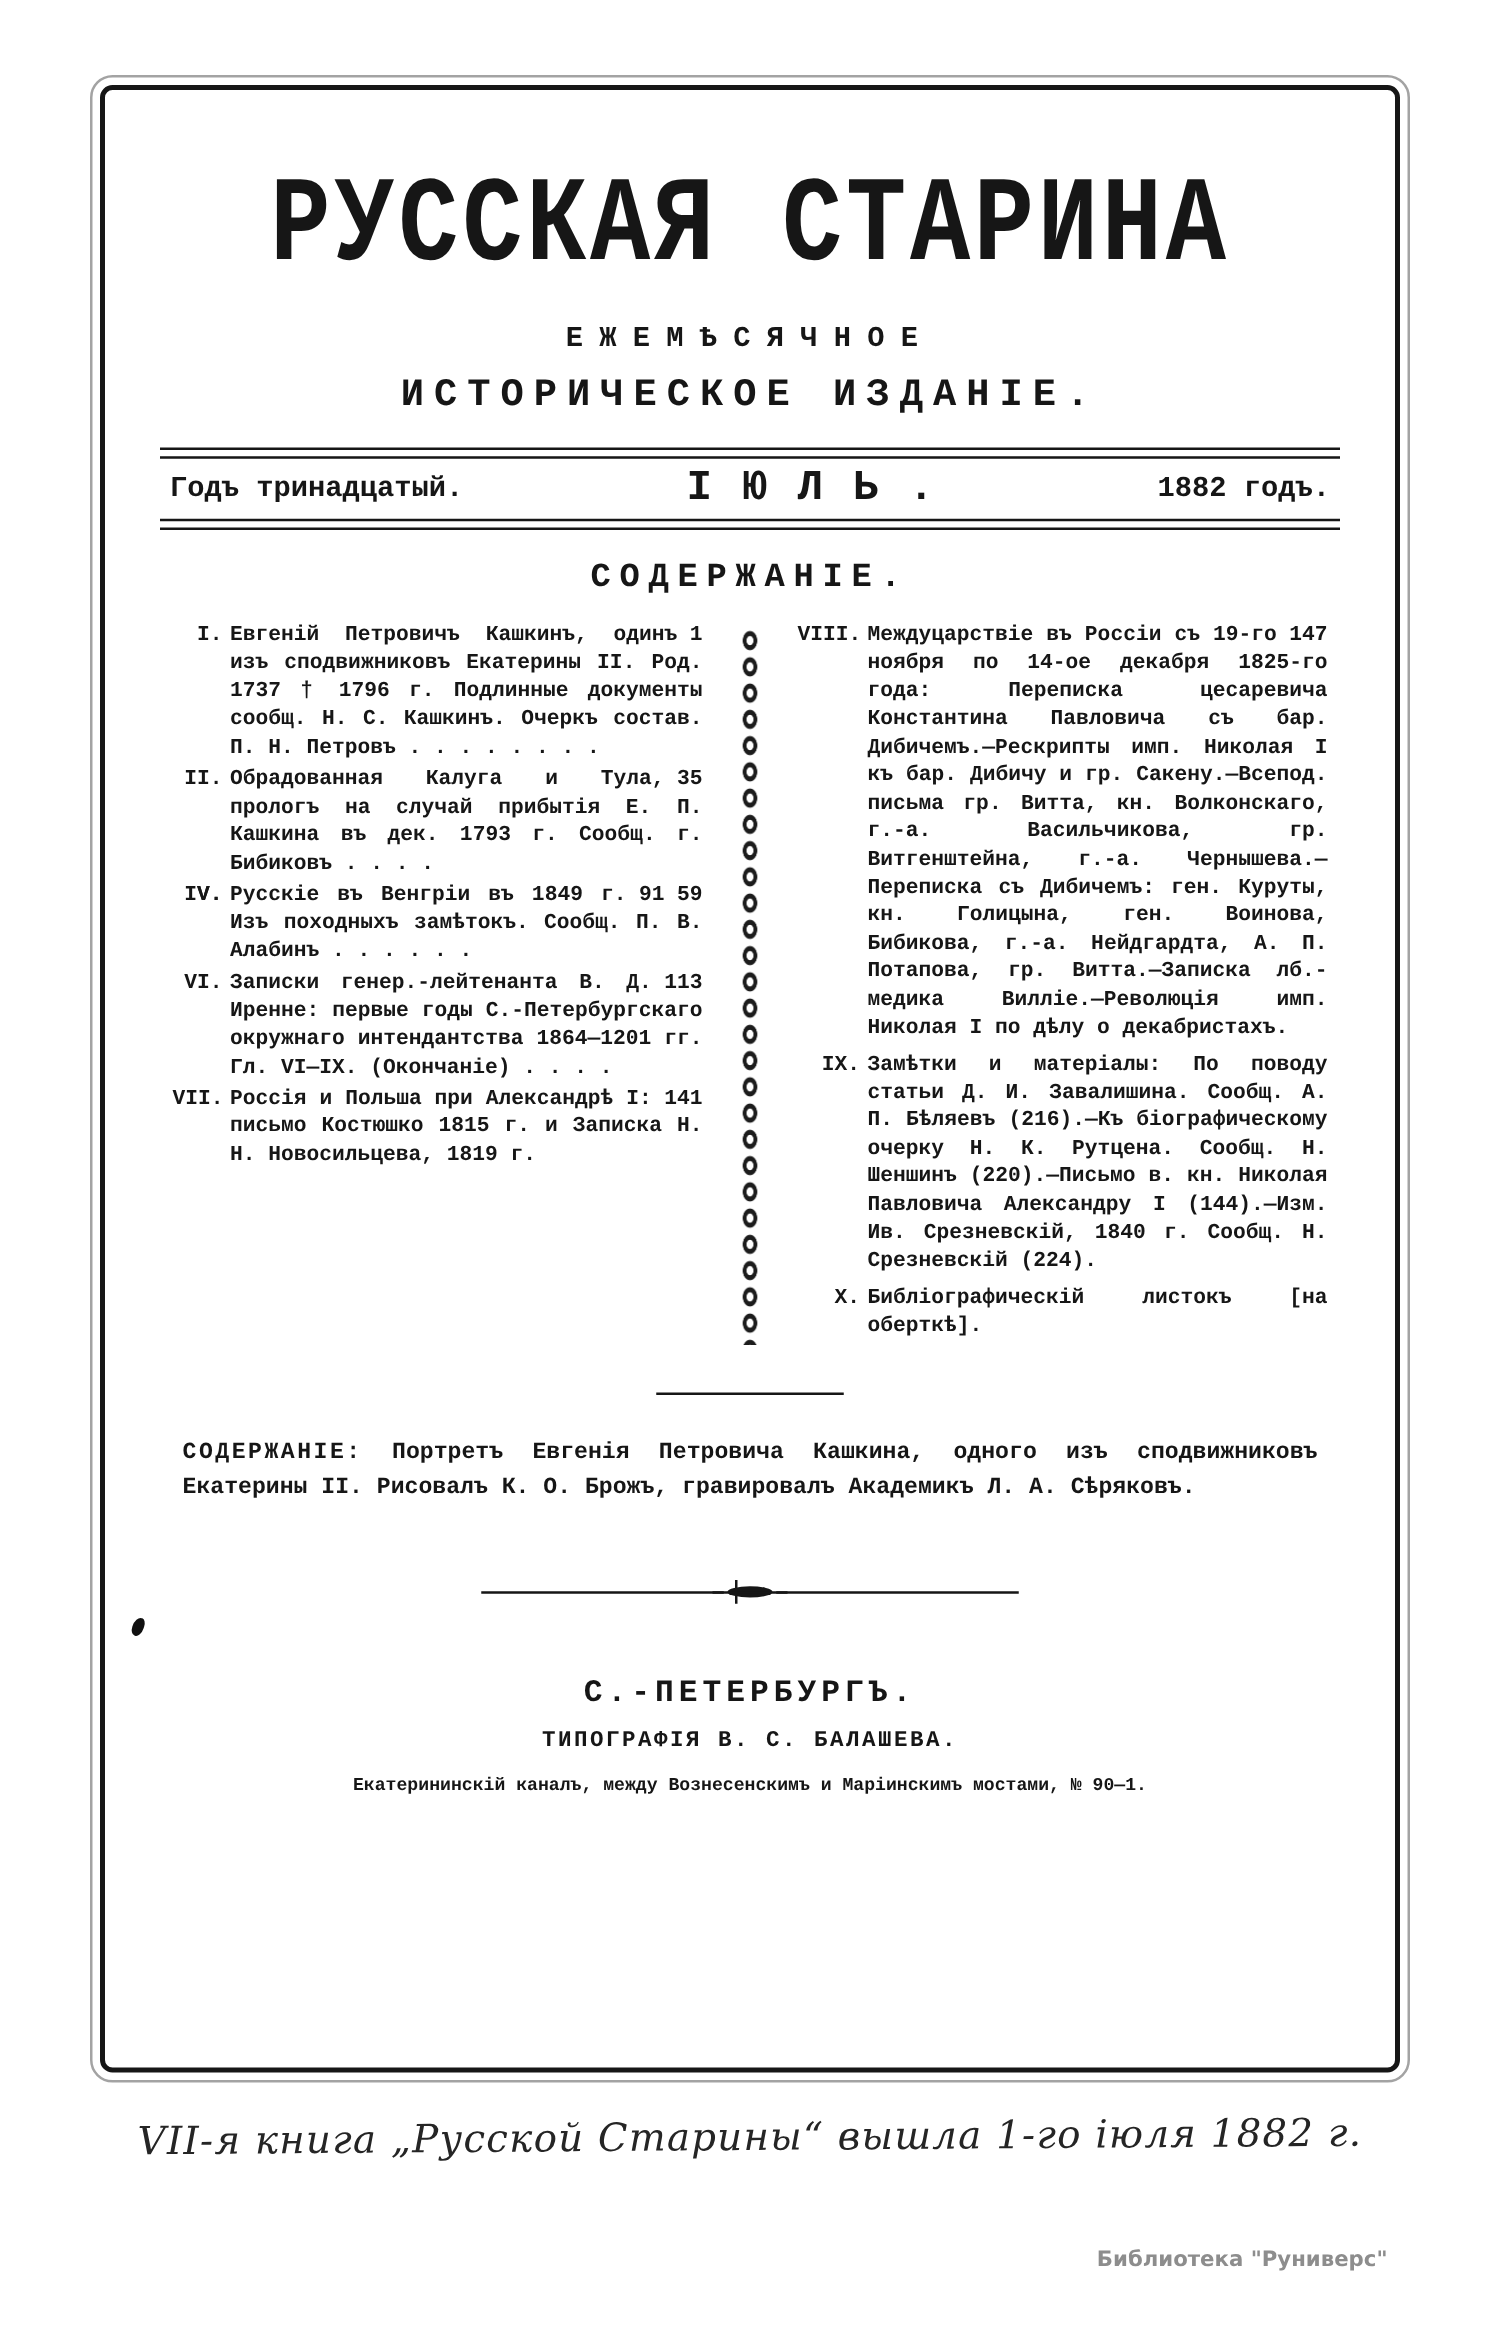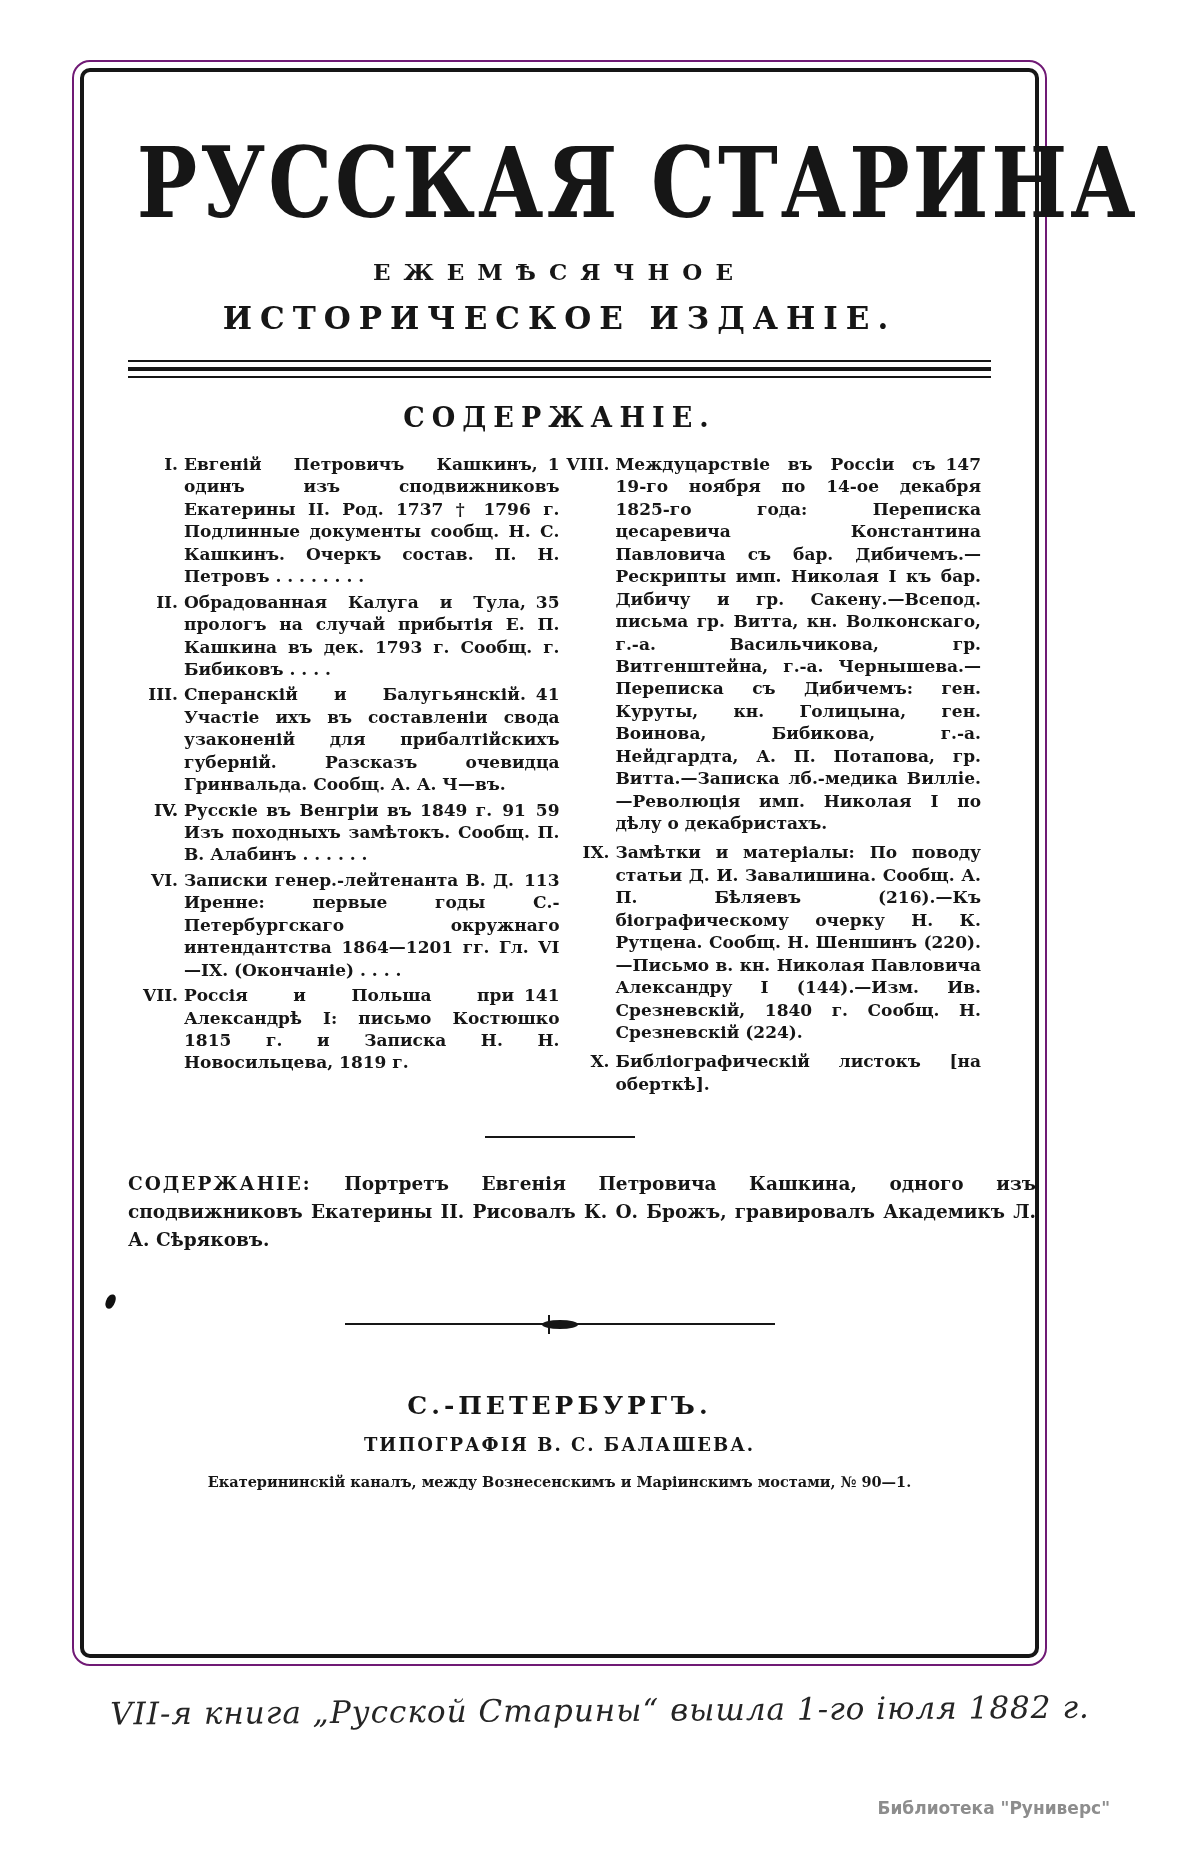--- a/index.html
+++ b/index.html
@@ -14,26 +14,27 @@
     font-family: "DejaVu Serif", "DejaVu Sans", serif;
     color: #161616;
     overflow: hidden;
   }
 
   
   .frame-outer {
     position: absolute;
     left: 72px;
     top: 60px;
-    width: 975px;
+    width: 1056px;
     height: 1606px;
-    border: 2px solid #701a75;
+    border: 2px solid #a3a3a3;
     border-radius: 18px;
     padding: 6px;
     box-sizing: border-box;
+    font-family: Liberation Mono, monospace;
   }
   .frame-inner {
     width: 100%;
     height: 100%;
     border: 4px solid #161616;
     border-radius: 10px;
     box-sizing: border-box;
     padding: 34px 44px 0 44px;
   }
 
@@ -240,42 +241,42 @@
   <div class="frame-inner">
 
     <div class="masthead">
       <h1 class="journal-title">РУССКАЯ СТАРИНА</h1>
       <div class="journal-sub1">ЕЖЕМѢСЯЧНОЕ</div>
       <div class="journal-sub2">ИСТОРИЧЕСКОЕ ИЗДАНІЕ.</div>
     </div>
 
     <div class="rule-double top"></div>
 
+    <div class="issue-bar">
+      <span class="issue-side">Годъ тринадцатый.</span>
+      <span class="issue-center">ІЮЛЬ.</span>
+      <span class="issue-side">1882 годъ.</span>
+    </div>
 
     <div class="rule-double"></div>
 
     <h2 class="contents-heading">СОДЕРЖАНІЕ.</h2>
 
     <div class="toc">
 
       <div class="toc-col left">
         <div class="toc-item">
           <span class="toc-num">I.</span>
           <span class="toc-page">1</span>
           <span class="toc-text">Евгеній Петровичъ Кашкинъ, одинъ изъ сподвижниковъ Екатерины II. Род. 1737 † 1796 г. Подлинные документы сообщ. Н. С. Кашкинъ. Очеркъ состав. П. Н. Петровъ . . . . . . . .</span>
         </div>
         <div class="toc-item">
           <span class="toc-num">II.</span>
           <span class="toc-page">35</span>
           <span class="toc-text">Обрадованная Калуга и Тула, прологъ на случай прибытія Е. П. Кашкина въ дек. 1793 г. Сообщ. г. Бибиковъ . . . .</span>
-        </div>
-        <div class="toc-item">
-          <span class="toc-num">III.</span>
-          <span class="toc-page">41</span>
-          <span class="toc-text">Сперанскій и Балугьянскій. Участіе ихъ въ составленіи свода узаконеній для прибалтійскихъ губерній. Разсказъ очевидца Гринвальда. Сообщ. А. А. Ч—въ.</span>
         </div>
         <div class="toc-item">
           <span class="toc-num">IV.</span>
           <span class="toc-page">59</span>
         </div>
         <div class="toc-item">
           <span class="toc-num">V.</span>
           <span class="toc-page">91</span>
           <span class="toc-text">Русскіе въ Венгріи въ 1849 г. Изъ походныхъ замѣтокъ. Сообщ. П. В. Алабинъ . . . . . .</span>
         </div>

